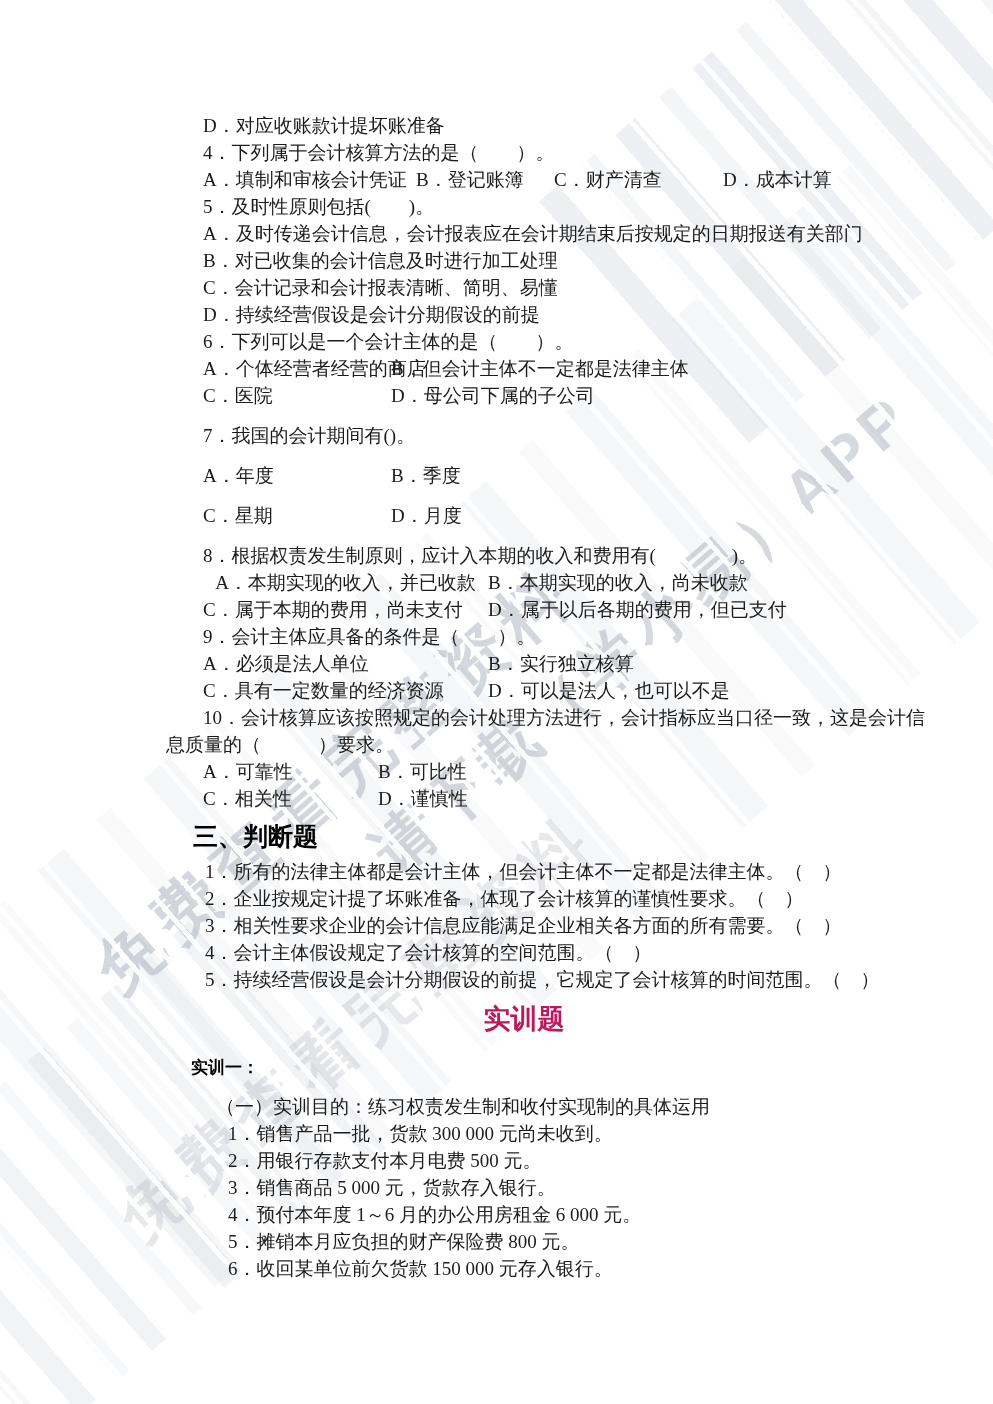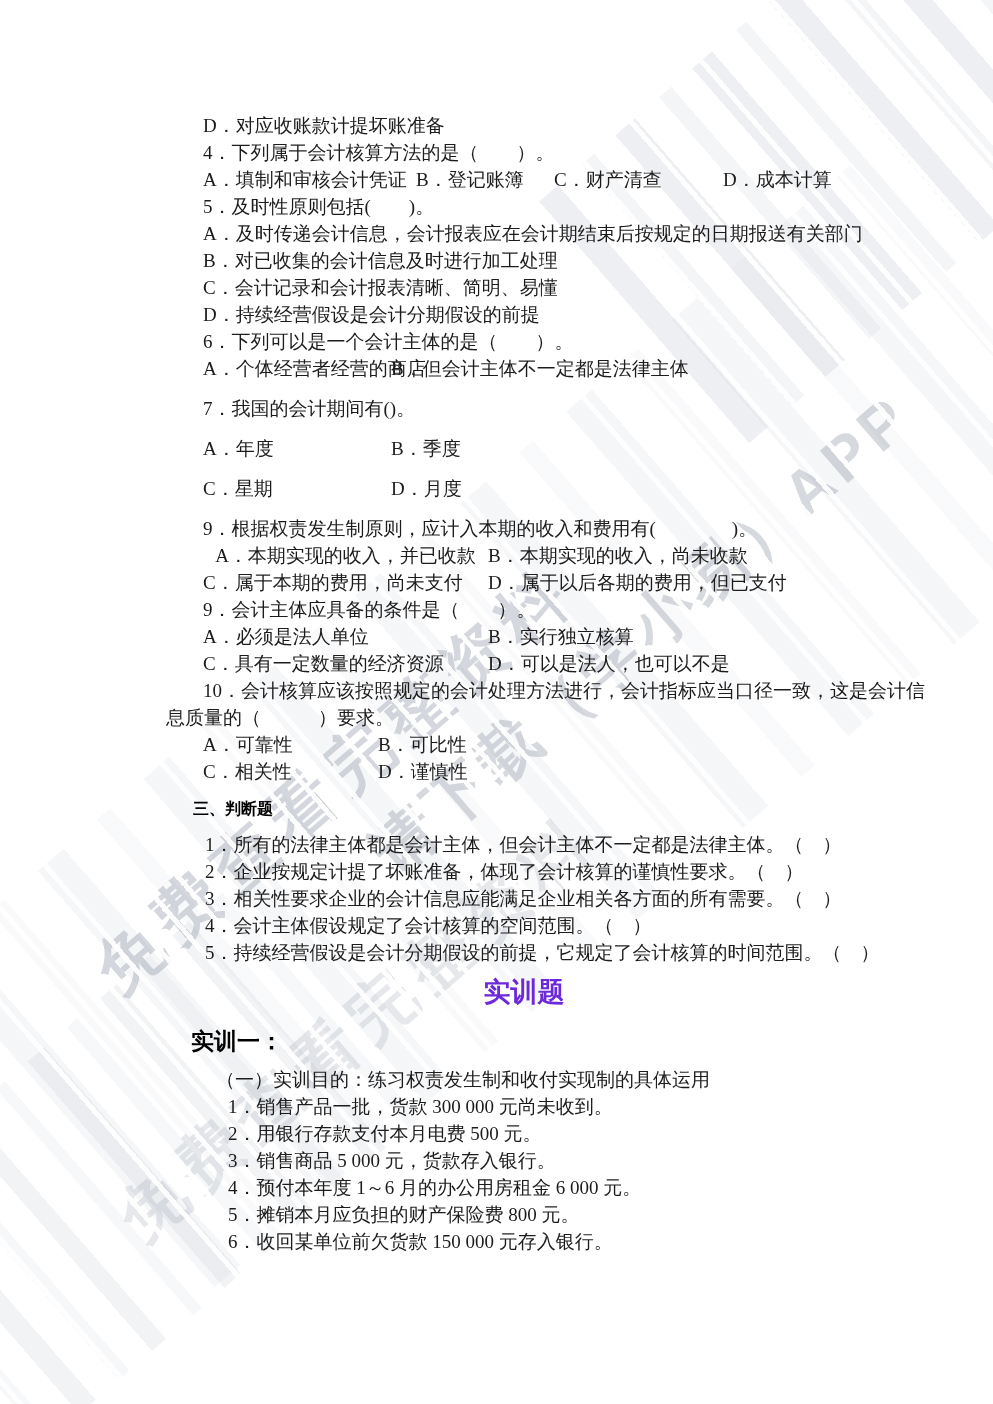--- a/index.html
+++ b/index.html
@@ -34,29 +34,29 @@
   .content{position:absolute;left:166px;top:112px;width:716px;z-index:2;font-size:19px;line-height:27px;}
   .row{white-space:nowrap;}
   .cell{display:inline-block;vertical-align:top;white-space:nowrap;}
   .row.q,.row.opt{padding-left:37px;}
   .row.cont{padding-left:0;}
   .row.gap{margin-top:13px;}
   .row.ji{padding-left:39px;}
   .row.p1{padding-left:50px;}
   .row.pi{padding-left:62px;}
   h3.judge-h{
-    font-family:"Liberation Sans","DejaVu Sans",sans-serif;font-size:16px;color:#000;
+    font-family:"Liberation Sans","DejaVu Sans",sans-serif;font-size:25px;color:#000;
     font-weight:bold;margin:10px 0 8px 27px;line-height:28px;
   }
   h2.practical-h{
-    font-family:"Liberation Sans","DejaVu Sans",sans-serif;font-size:27px;color:#6d28d9;
+    font-family:"Liberation Sans","DejaVu Sans",sans-serif;font-size:27px;color:#be185d;
     font-weight:bold;text-align:center;margin:8px 0 0 0;line-height:36px;
   }
   h3.sub-h{
-    font-family:"Liberation Sans","DejaVu Sans",sans-serif;font-size:23px;color:#000;
+    font-family:"Liberation Sans","DejaVu Sans",sans-serif;font-size:17px;color:#000;
     font-weight:bold;margin:16px 0 10px 25px;line-height:30px;
   }
 </style>
 </head>
 <body>
 
 <div class="page">
 
   <div class="band" id="band-topright">
       <div class="band-inner"></div>
@@ -78,24 +78,25 @@
         <div class="row opt"><span class="cell">D．对应收账款计提坏账准备</span></div>
         <div class="row q"><span class="cell">4．下列属于会计核算方法的是（　　）。</span></div>
         <div class="row opt"><span class="cell" style="width: 213px;">A．填制和审核会计凭证</span><span class="cell" style="width: 138px;">B．登记账簿</span><span class="cell" style="width: 169px;">C．财产清查</span><span class="cell">D．成本计算</span></div>
         <div class="row q"><span class="cell">5．及时性原则包括(　　)。</span></div>
         <div class="row opt"><span class="cell">A．及时传递会计信息，会计报表应在会计期结束后按规定的日期报送有关部门</span></div>
         <div class="row opt"><span class="cell">B．对已收集的会计信息及时进行加工处理</span></div>
         <div class="row opt"><span class="cell">C．会计记录和会计报表清晰、简明、易懂</span></div>
         <div class="row opt"><span class="cell">D．持续经营假设是会计分期假设的前提</span></div>
         <div class="row q"><span class="cell">6．下列可以是一个会计主体的是（　　）。</span></div>
         <div class="row opt"><span class="cell" style="width: 188px;">A．个体经营者经营的商店</span><span class="cell">B．但会计主体不一定都是法律主体</span></div>
+        <div class="row opt"><span class="cell" style="width: 188px;">C．医院</span><span class="cell">D．母公司下属的子公司</span></div>
         <div class="row q gap"><span class="cell">7．我国的会计期间有()。</span></div>
         <div class="row opt gap"><span class="cell" style="width: 188px;">A．年度</span><span class="cell">B．季度</span></div>
         <div class="row opt gap"><span class="cell" style="width: 188px;">C．星期</span><span class="cell">D．月度</span></div>
-        <div class="row q gap"><span class="cell">9．根据权责发生制原则，应计入本期的收入和费用有(　　　　)。</span></div>
+        <div class="row q gap"><span class="cell">8．根据权责发生制原则，应计入本期的收入和费用有(　　　　)。</span></div>
         <div class="row opt"><span class="cell" style="width: 285px; text-align: center;">A．本期实现的收入，并已收款</span><span class="cell">B．本期实现的收入，尚未收款</span></div>
         <div class="row opt"><span class="cell" style="width: 285px;">C．属于本期的费用，尚未支付</span><span class="cell">D．属于以后各期的费用，但已支付</span></div>
         <div class="row q"><span class="cell">9．会计主体应具备的条件是（　　）。</span></div>
         <div class="row opt"><span class="cell" style="width: 285px;">A．必须是法人单位</span><span class="cell">B．实行独立核算</span></div>
         <div class="row opt"><span class="cell" style="width: 285px;">C．具有一定数量的经济资源</span><span class="cell">D．可以是法人，也可以不是</span></div>
         <div class="row q"><span class="cell">10．会计核算应该按照规定的会计处理方法进行，会计指标应当口径一致，这是会计信</span></div>
         <div class="row cont"><span class="cell">息质量的（　　　）要求。</span></div>
         <div class="row opt"><span class="cell" style="width: 175px;">A．可靠性</span><span class="cell">B．可比性</span></div>
         <div class="row opt"><span class="cell" style="width: 175px;">C．相关性</span><span class="cell">D．谨慎性</span></div>
       </div>

